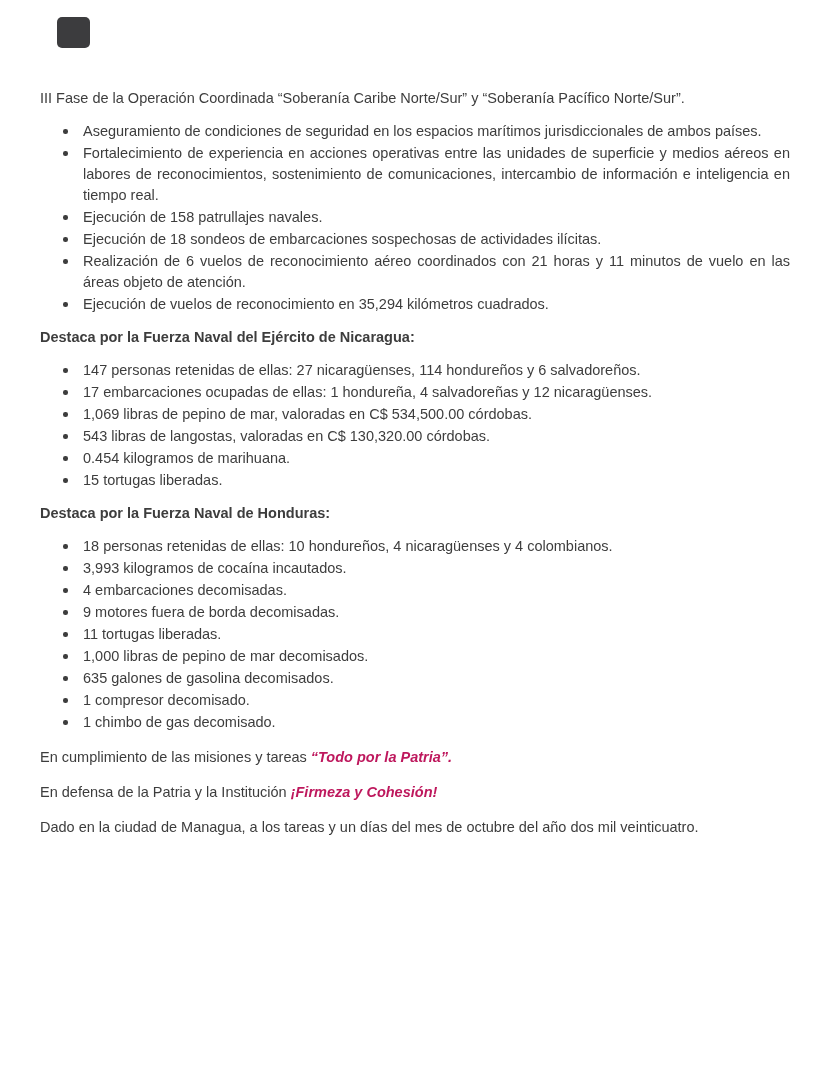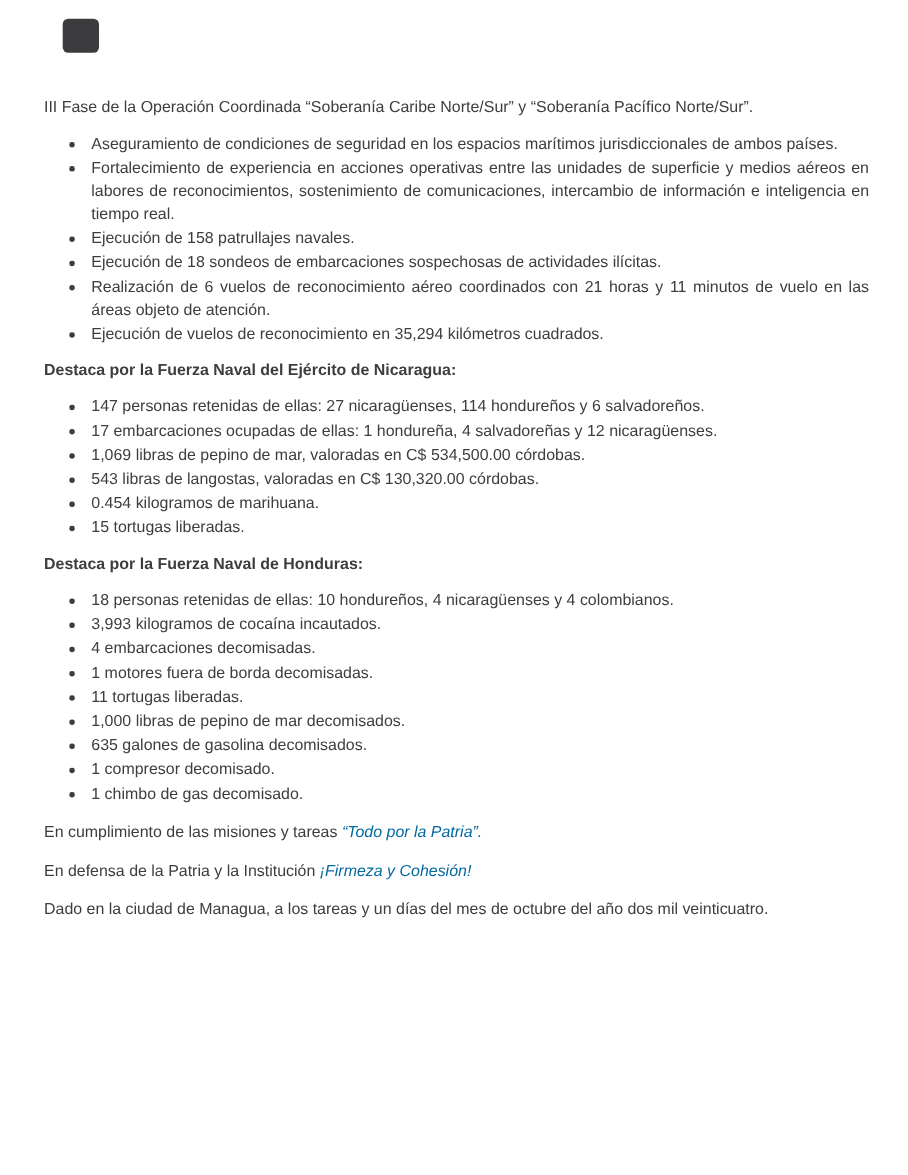--- a/index.html
+++ b/index.html
@@ -32,21 +32,21 @@
     margin:0 0 1px 15px;
   }
   ul.bullets li::before {
     content:"";
     position:absolute; left:-20px; top:8px;
     width:4.5px; height:4.5px;
     background:#3d3d3d; border-radius:50%;
   }
   .section-heading { margin:0 0 12px 0;font-weight:bold; }
   .closing { margin:14px 0 0 0; }
-  .closing .emph { font-weight:normal; font-style:italic; color:#0369a1; }
+  .closing .emph { font-weight:bold; font-style:italic; color:#be185d; }
   .footer {
     margin-top:22px;
     width:712px;
     text-align:center;
     font-weight:bold;
     font-size:17.5px;
     line-height:21px;
     letter-spacing:.2px;
     color:#0f172a;
   }
@@ -87,21 +87,21 @@
         <li><span>0.454 kilogramos de marihuana.</span></li>
         <li><span>15 tortugas liberadas.</span></li>
       </ul>
 
     <p class="section-heading">Destaca por la Fuerza Naval de Honduras:</p>
 
     <ul class="bullets">
         <li><span>18 personas retenidas de ellas: 10 hondureños, 4 nicaragüenses y 4 colombianos.</span></li>
         <li><span>3,993 kilogramos de cocaína incautados.</span></li>
         <li><span>4 embarcaciones decomisadas.</span></li>
-        <li><span>1 motores fuera de borda decomisadas.</span></li>
+        <li><span>9 motores fuera de borda decomisadas.</span></li>
         <li><span>11 tortugas liberadas.</span></li>
         <li><span>1,000 libras de pepino de mar decomisados.</span></li>
         <li><span>635 galones de gasolina decomisados.</span></li>
         <li><span>1 compresor decomisado.</span></li>
         <li><span>1 chimbo de gas decomisado.</span></li>
       </ul>
 
     <p class="closing"><span>En cumplimiento de las misiones y tareas </span><span class="emph">“Todo por la Patria”.</span></p>
 
     <p class="closing"><span>En defensa de la Patria y la Institución </span><span class="emph">¡Firmeza y Cohesión!</span></p>

